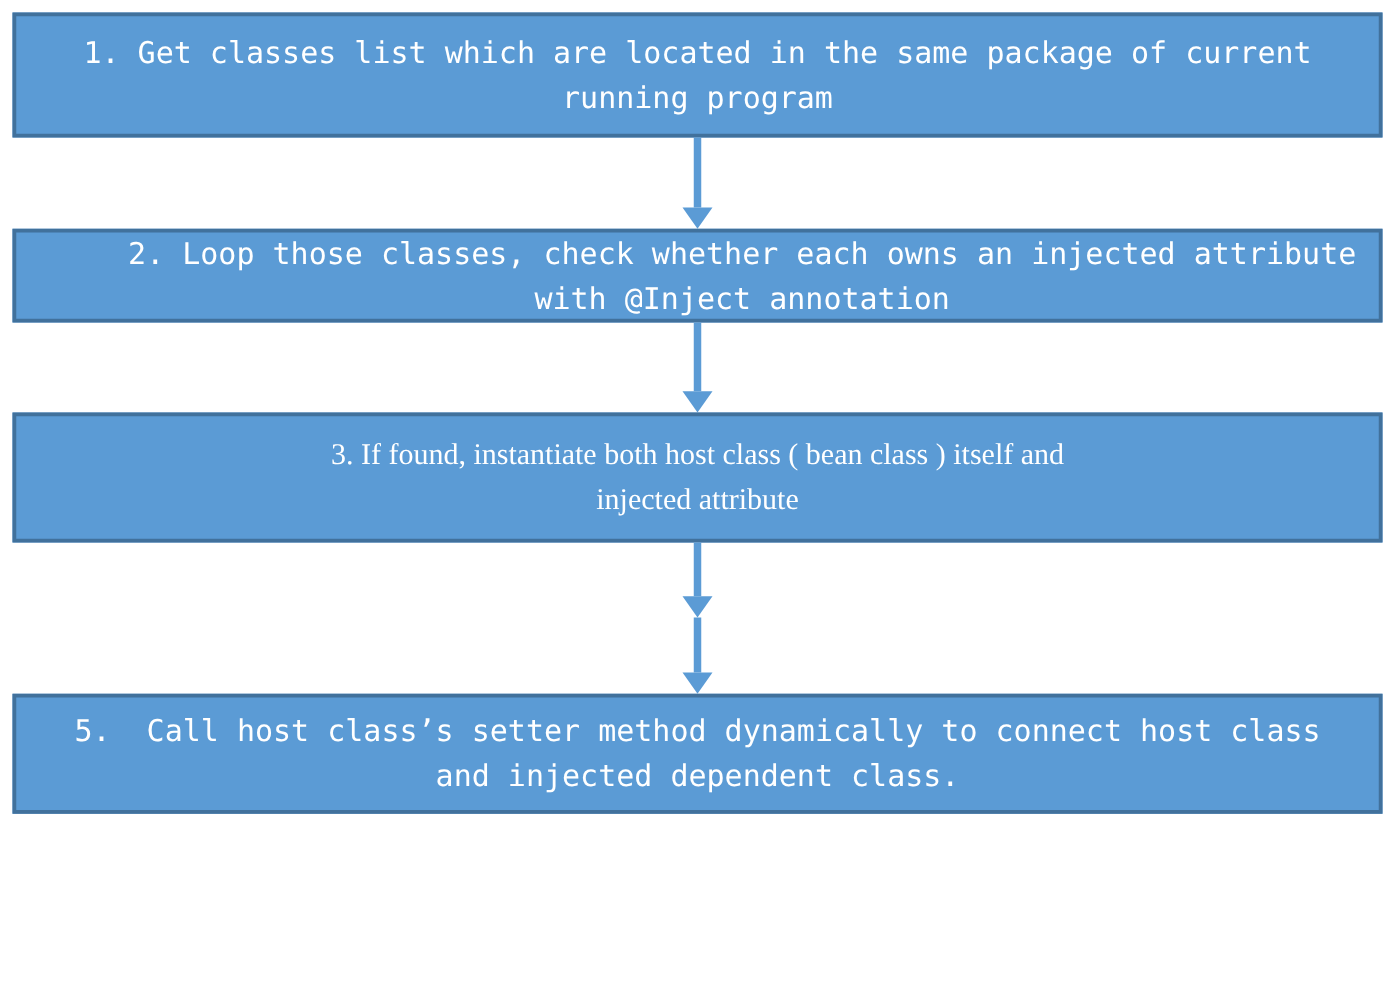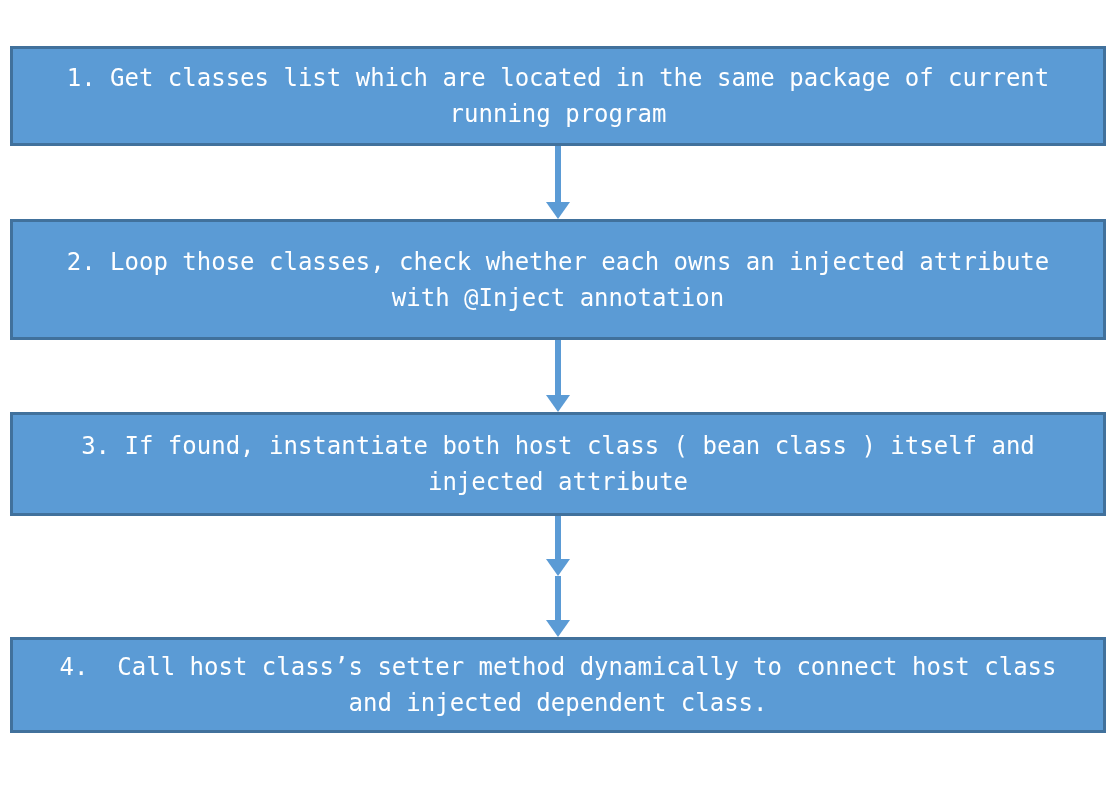--- a/index.html
+++ b/index.html
@@ -30,23 +30,23 @@
     color: var(--text);
     display: flex;
     align-items: center;
     justify-content: center;
     text-align: center;
     font-size: 24px;
     line-height: 36px;
     padding: 0 18px;
   }
   .box span { white-space: pre-wrap; }
-  .h100 { height: 100px; margin-top: 36px; }
-  .h103 { height: 121px; }
-  .h104 { height: 104px; }
+  .h100 { height: 100px; }
+  .h103 { height: 75px; justify-content: flex-end; }
+  .h104 { height: 104px; font-family: Liberation Serif, serif; }
   .h96  { height: 96px;  }
   .arrow-zone {
     display: flex;
     justify-content: center;
     align-items: stretch;
   }
   .az1 { height: 73px; }
   .az2 { height: 72px; }
   .az3 { height: 60px; }
   .az4 { height: 61px; }
@@ -112,18 +112,18 @@
 
 
     <div class="arrow-zone az4">
       <div class="arrow">
         <div class="shaft"></div>
         <div class="head"></div>
       </div>
     </div>
 
     <div class="box h96">
-      <span>4.  Call host class’s setter method dynamically to connect host class
+      <span>5.  Call host class’s setter method dynamically to connect host class
 and injected dependent class.</span>
     </div>
 
   </div>
 </div>
 
 </body></html>

